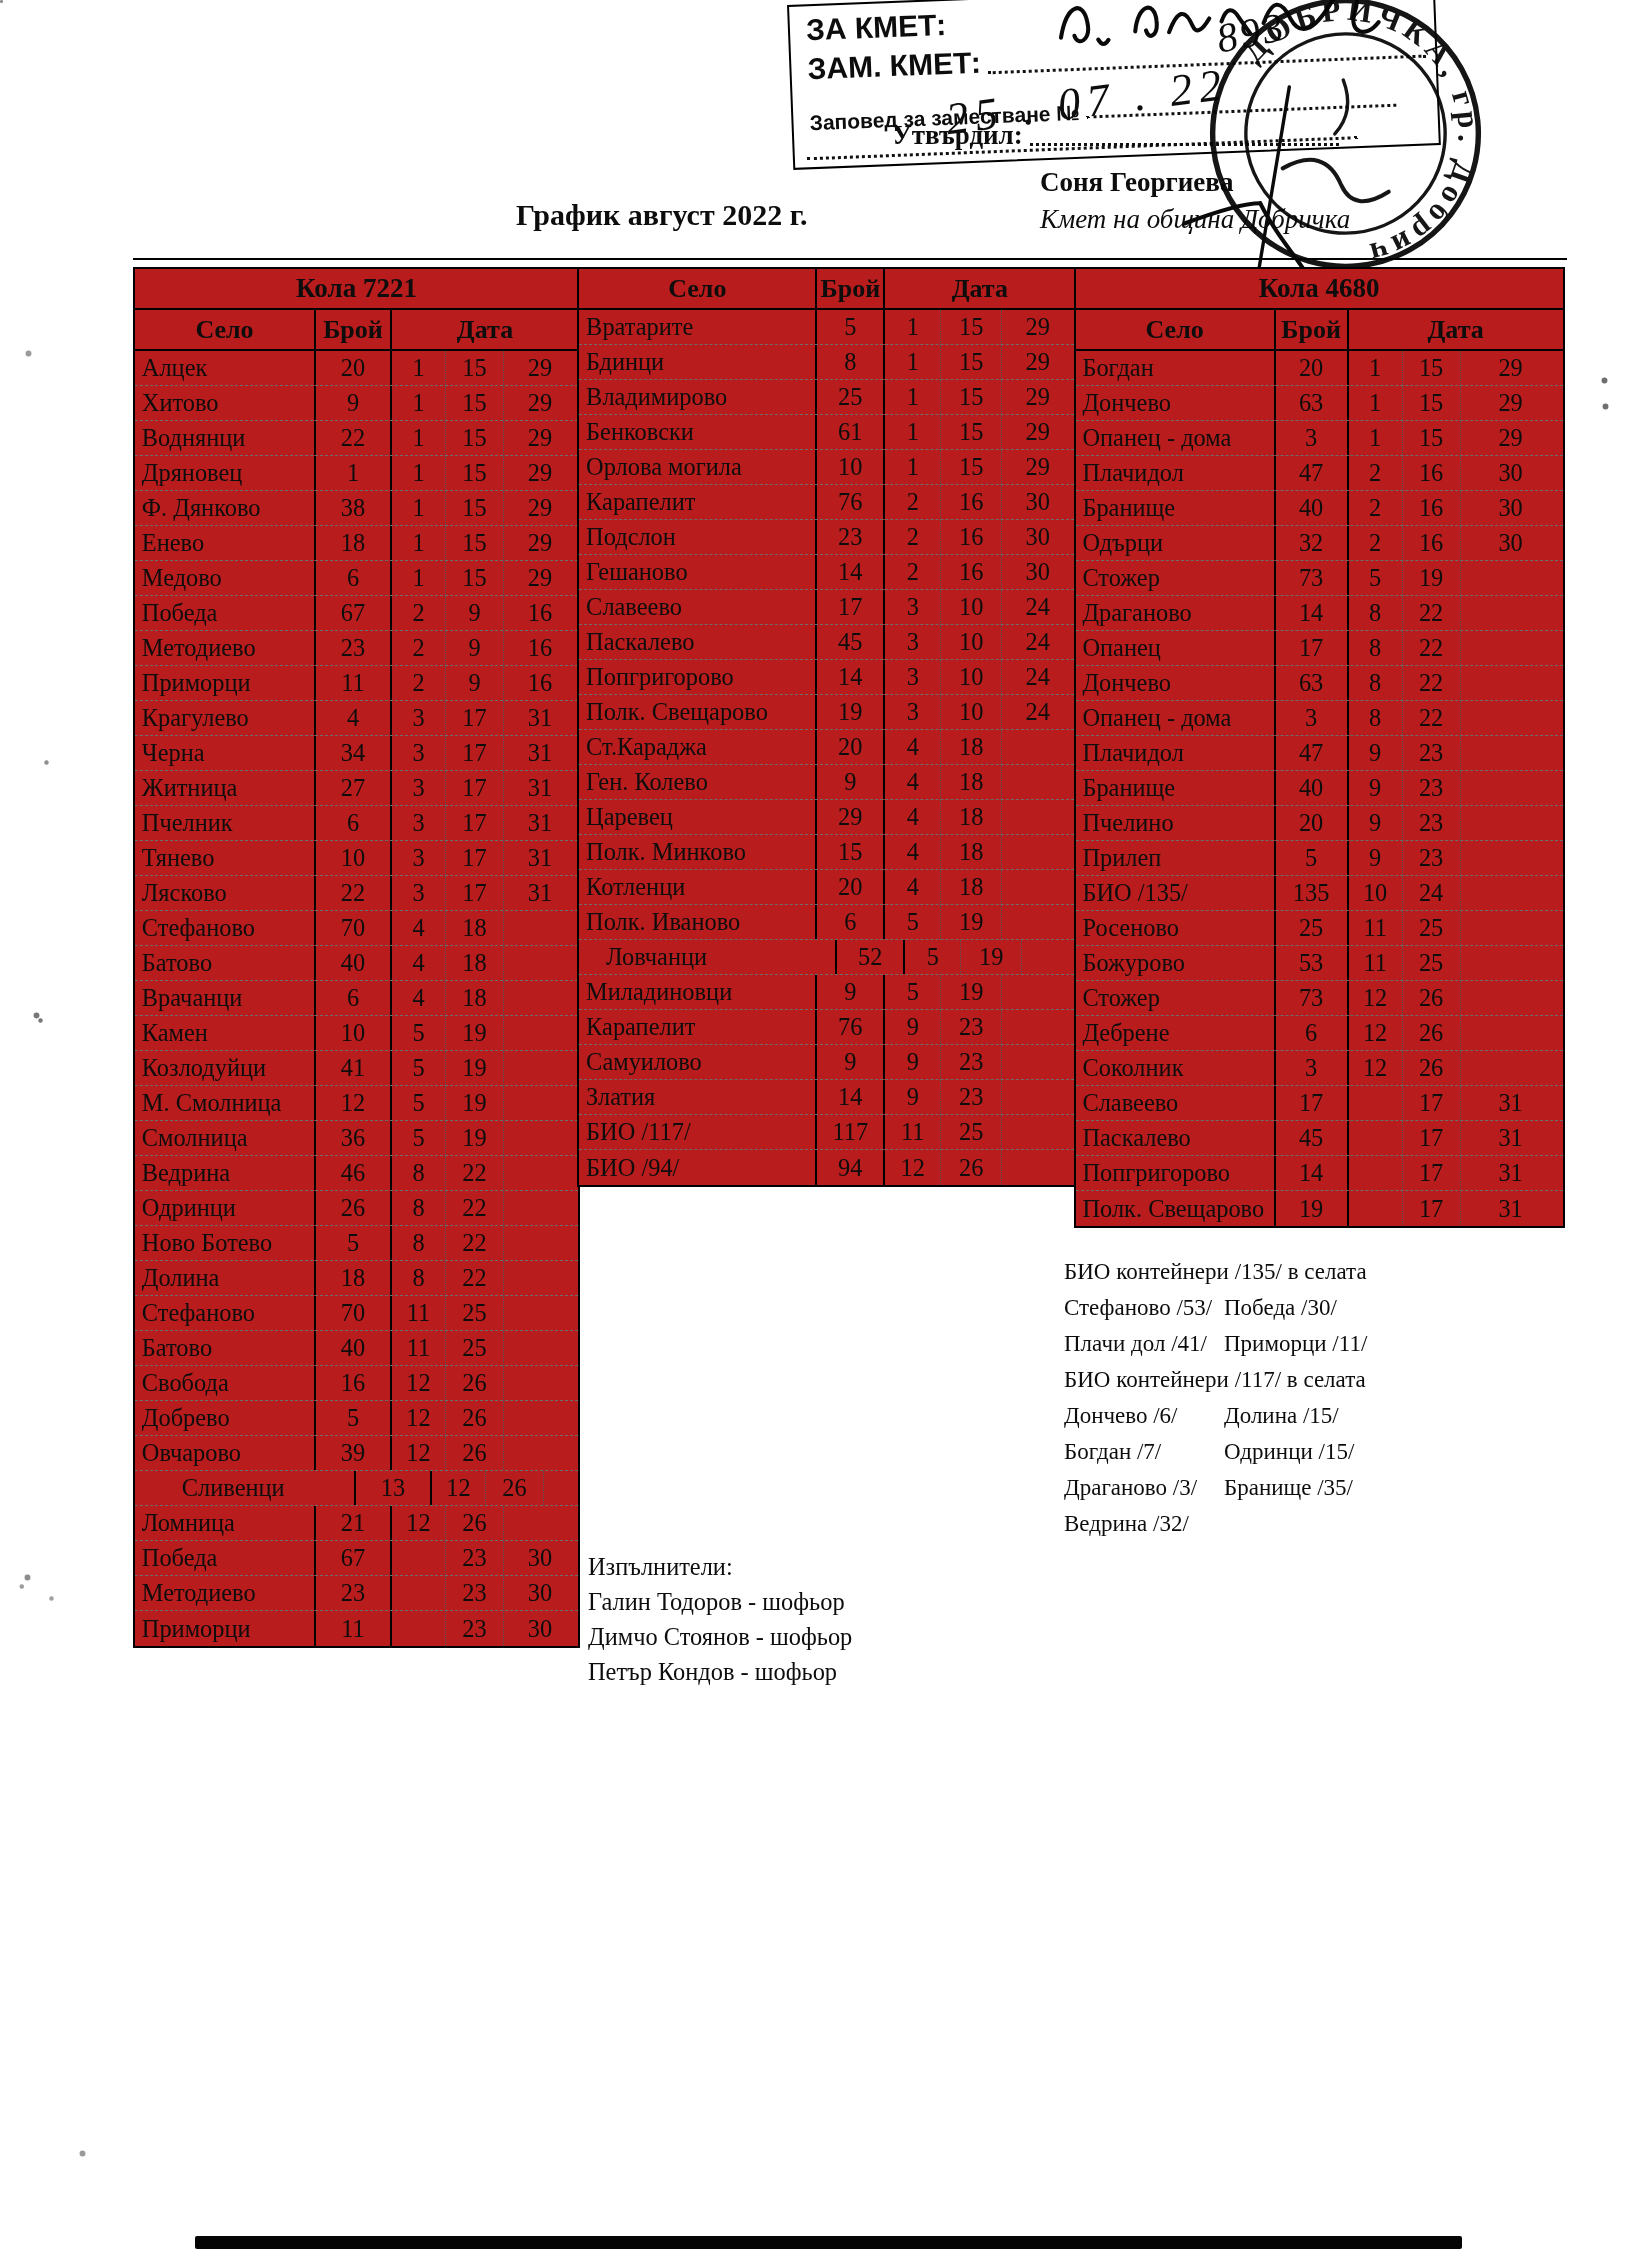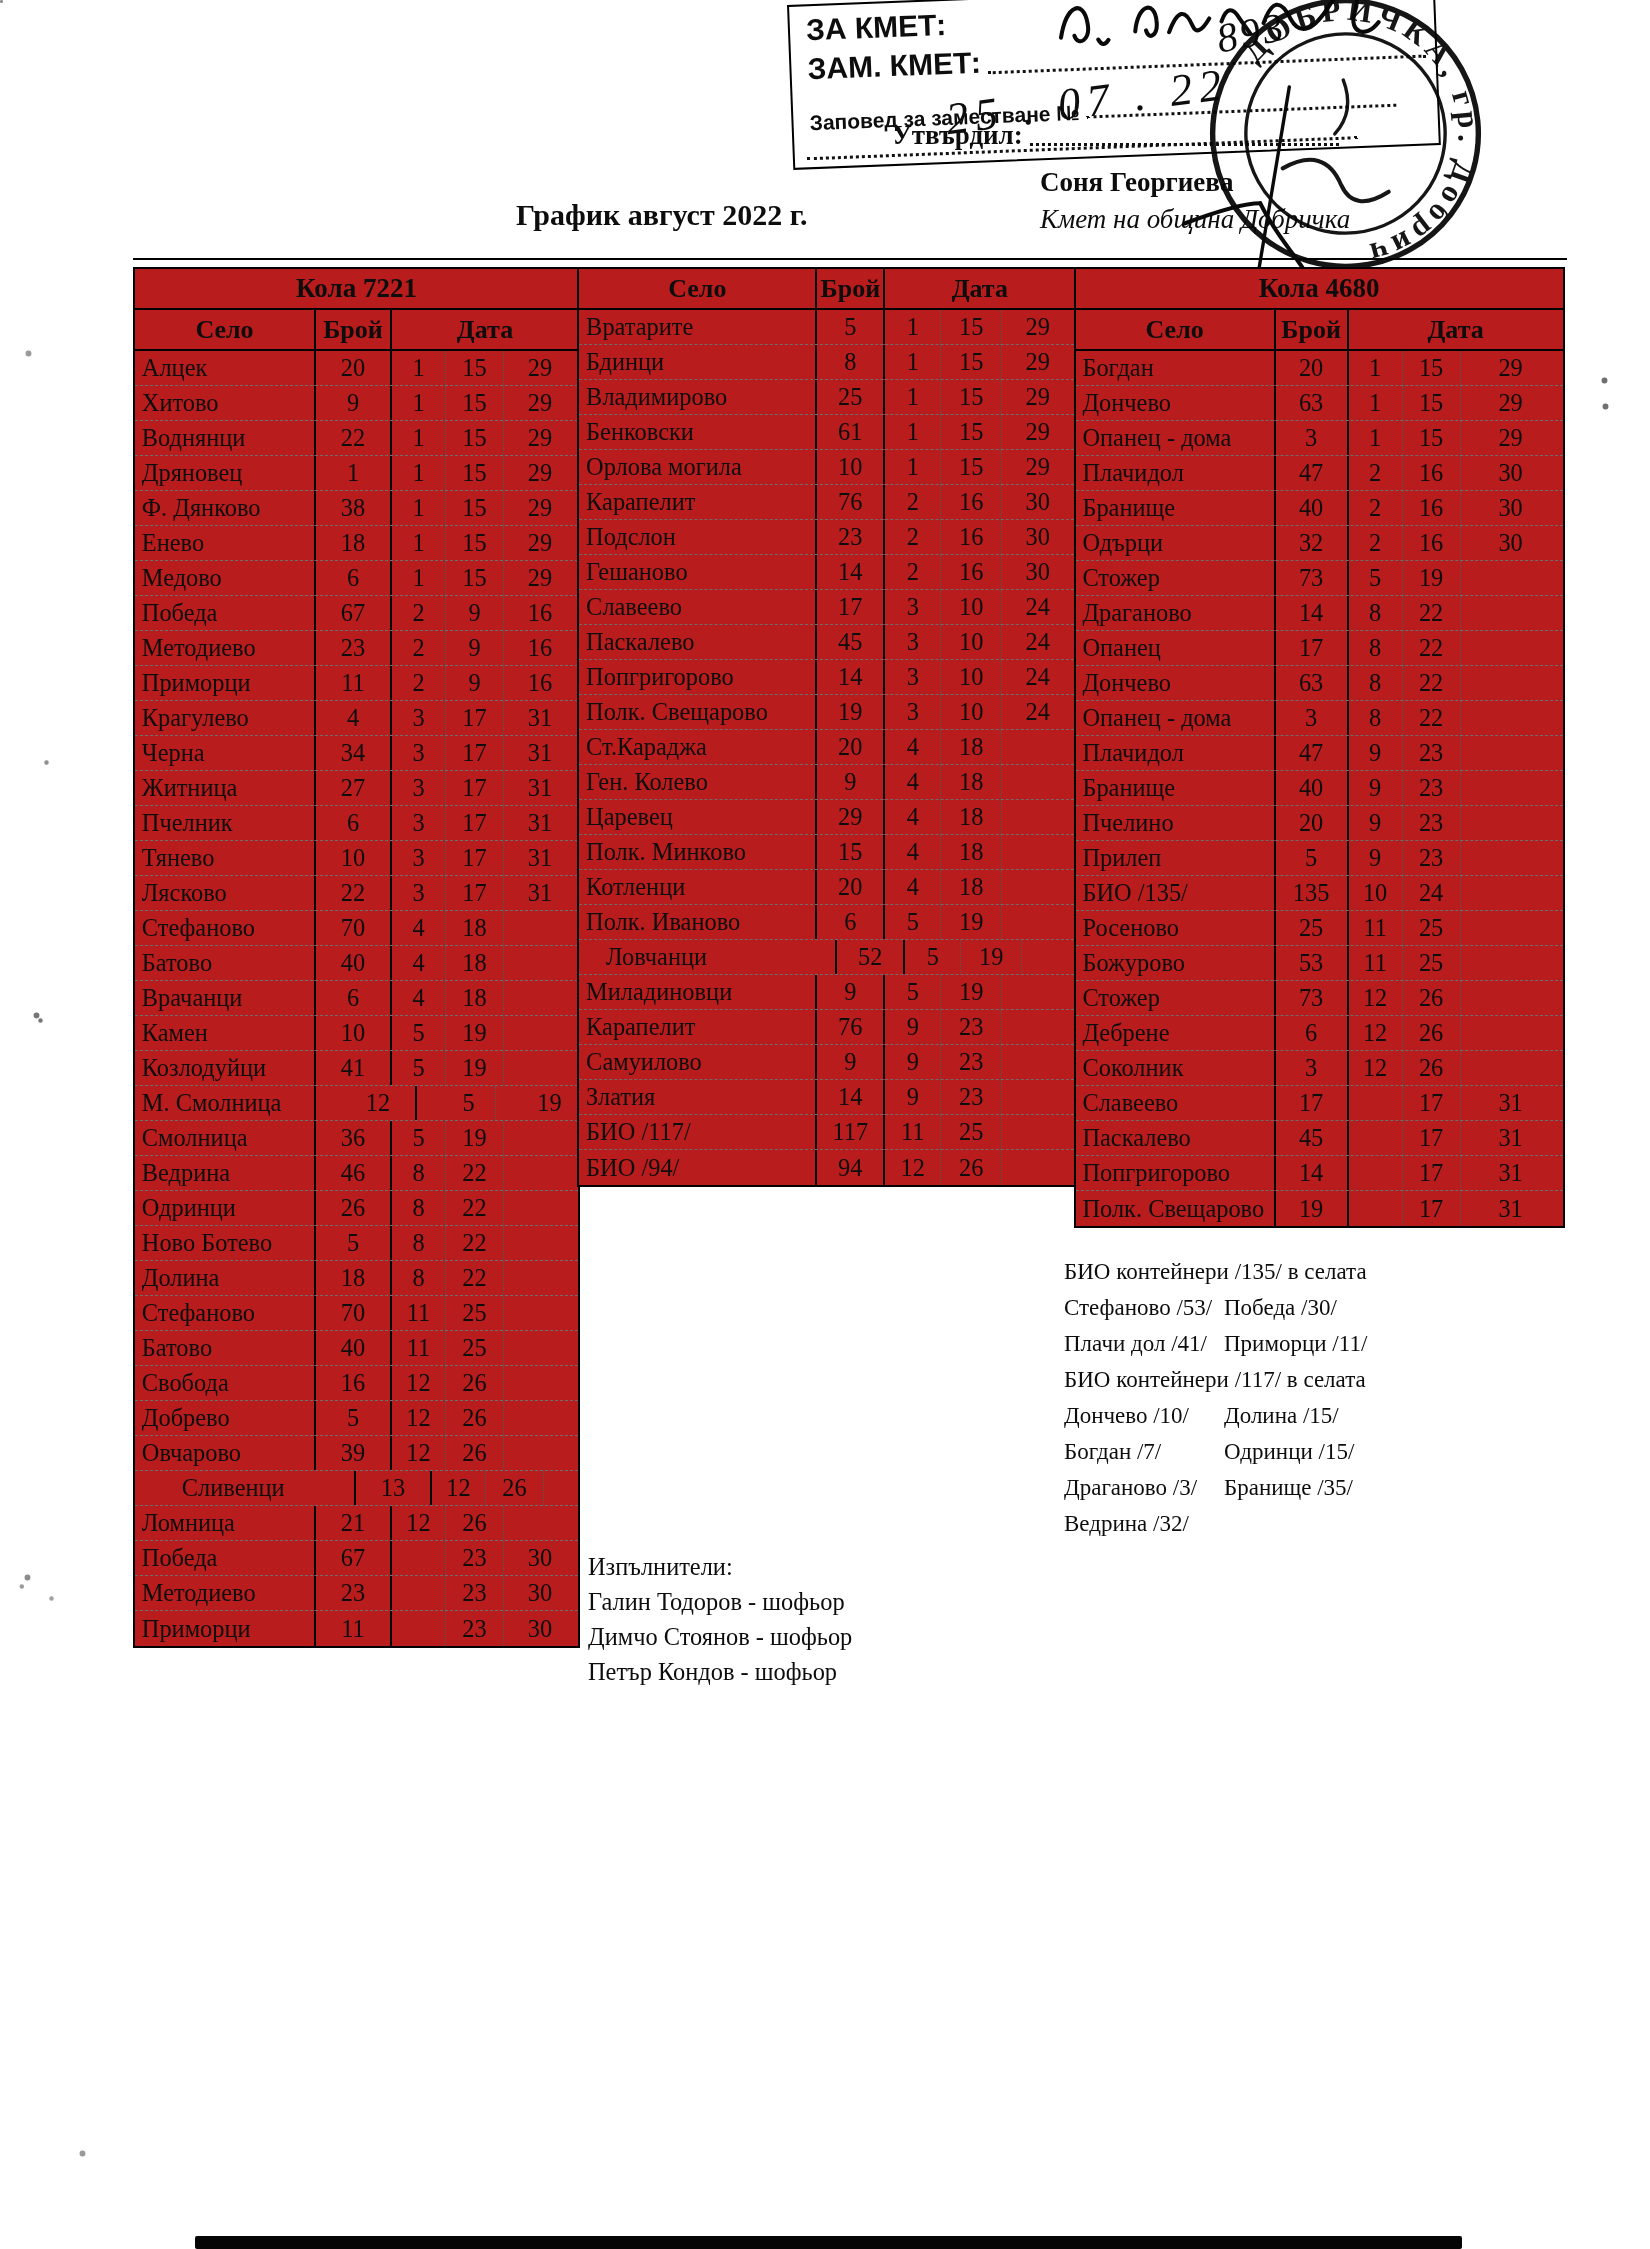--- a/index.html
+++ b/index.html
@@ -266,21 +266,21 @@
           <div class="cell c-d c-d2">19</div>
           <div class="cell c-d"></div>
         </div>
         <div class="g-row" style="grid-template-columns: 181px 76px 54px 58px 72px;">
           <div class="cell c-village">Козлодуйци</div>
           <div class="cell c-count">41</div>
           <div class="cell c-d c-d1">5</div>
           <div class="cell c-d c-d2">19</div>
           <div class="cell c-d"></div>
         </div>
-        <div class="g-row" style="grid-template-columns: 181px 76px 54px 58px 72px; gap: 25px;">
+        <div class="g-row" style="grid-template-columns: 181px 76px 54px 58px 72px;">
           <div class="cell c-village">М. Смолница</div>
           <div class="cell c-count">12</div>
           <div class="cell c-d c-d1">5</div>
           <div class="cell c-d c-d2">19</div>
           <div class="cell c-d"></div>
         </div>
         <div class="g-row" style="grid-template-columns: 181px 76px 54px 58px 72px;">
           <div class="cell c-village">Смолница</div>
           <div class="cell c-count">36</div>
           <div class="cell c-d c-d1">5</div>
@@ -753,21 +753,21 @@
       </div>
     </div>
 
   <div class="abs notes notes-4680" id="notes4680">
       <div class="full">БИО контейнери /135/ в селата</div>
       <span>Стефаново /53/</span>
       <span>Победа /30/</span>
       <span>Плачи дол /41/</span>
       <span>Приморци /11/</span>
       <div class="full">БИО контейнери /117/ в селата</div>
-      <span>Дончево /10/</span>
+      <span>Дончево /6/</span>
       <span>Долина /15/</span>
       <span>Богдан /7/</span>
       <span>Одринци /15/</span>
       <span>Драганово /3/</span>
       <span>Бранище /35/</span>
       <div class="full">Ведрина /32/</div>
     </div>
 
   <div class="abs executors" id="executors">
       <div>Изпълнители:</div>

